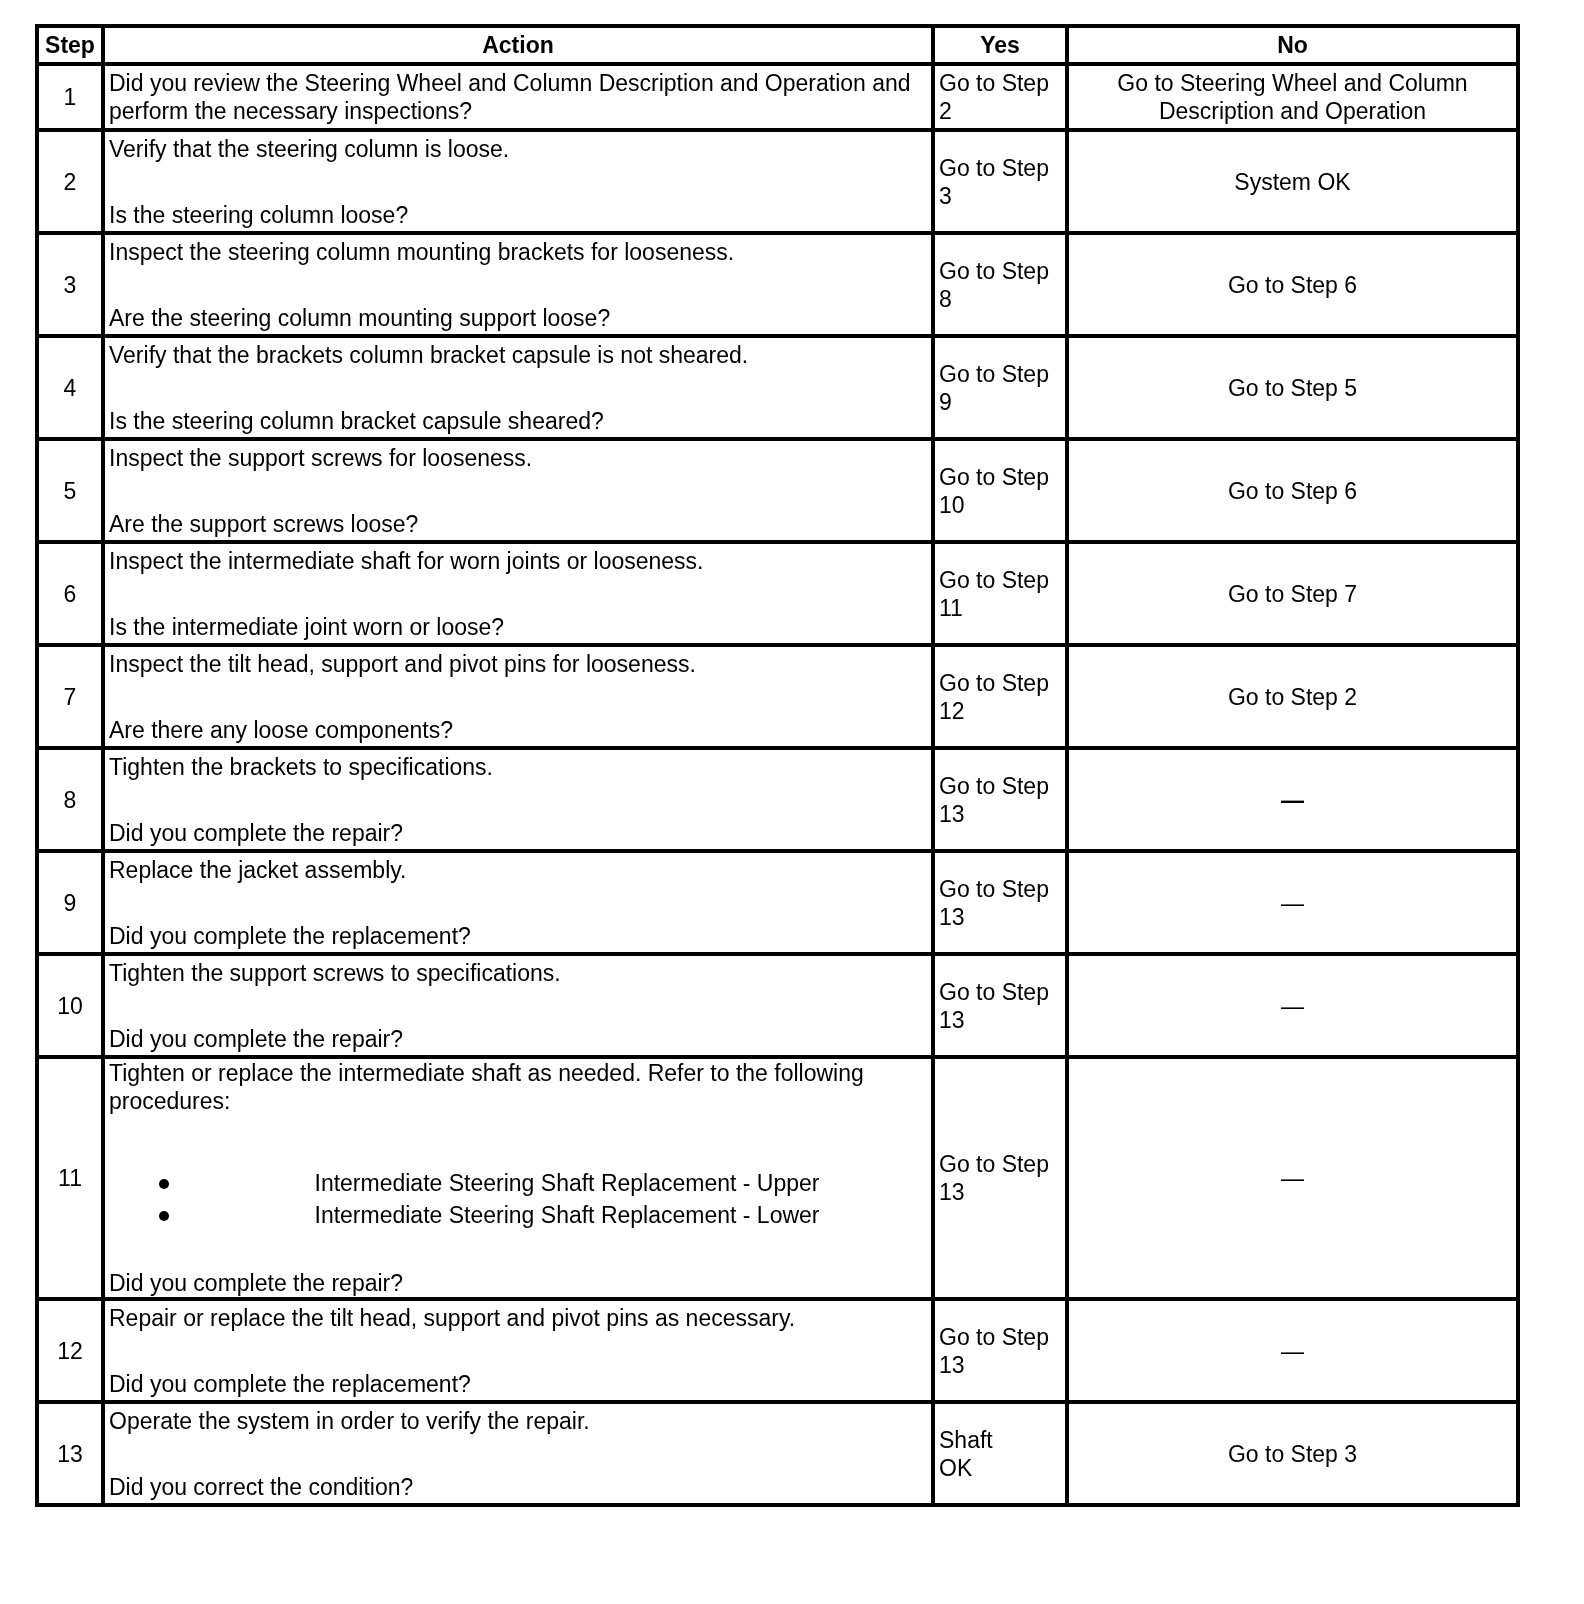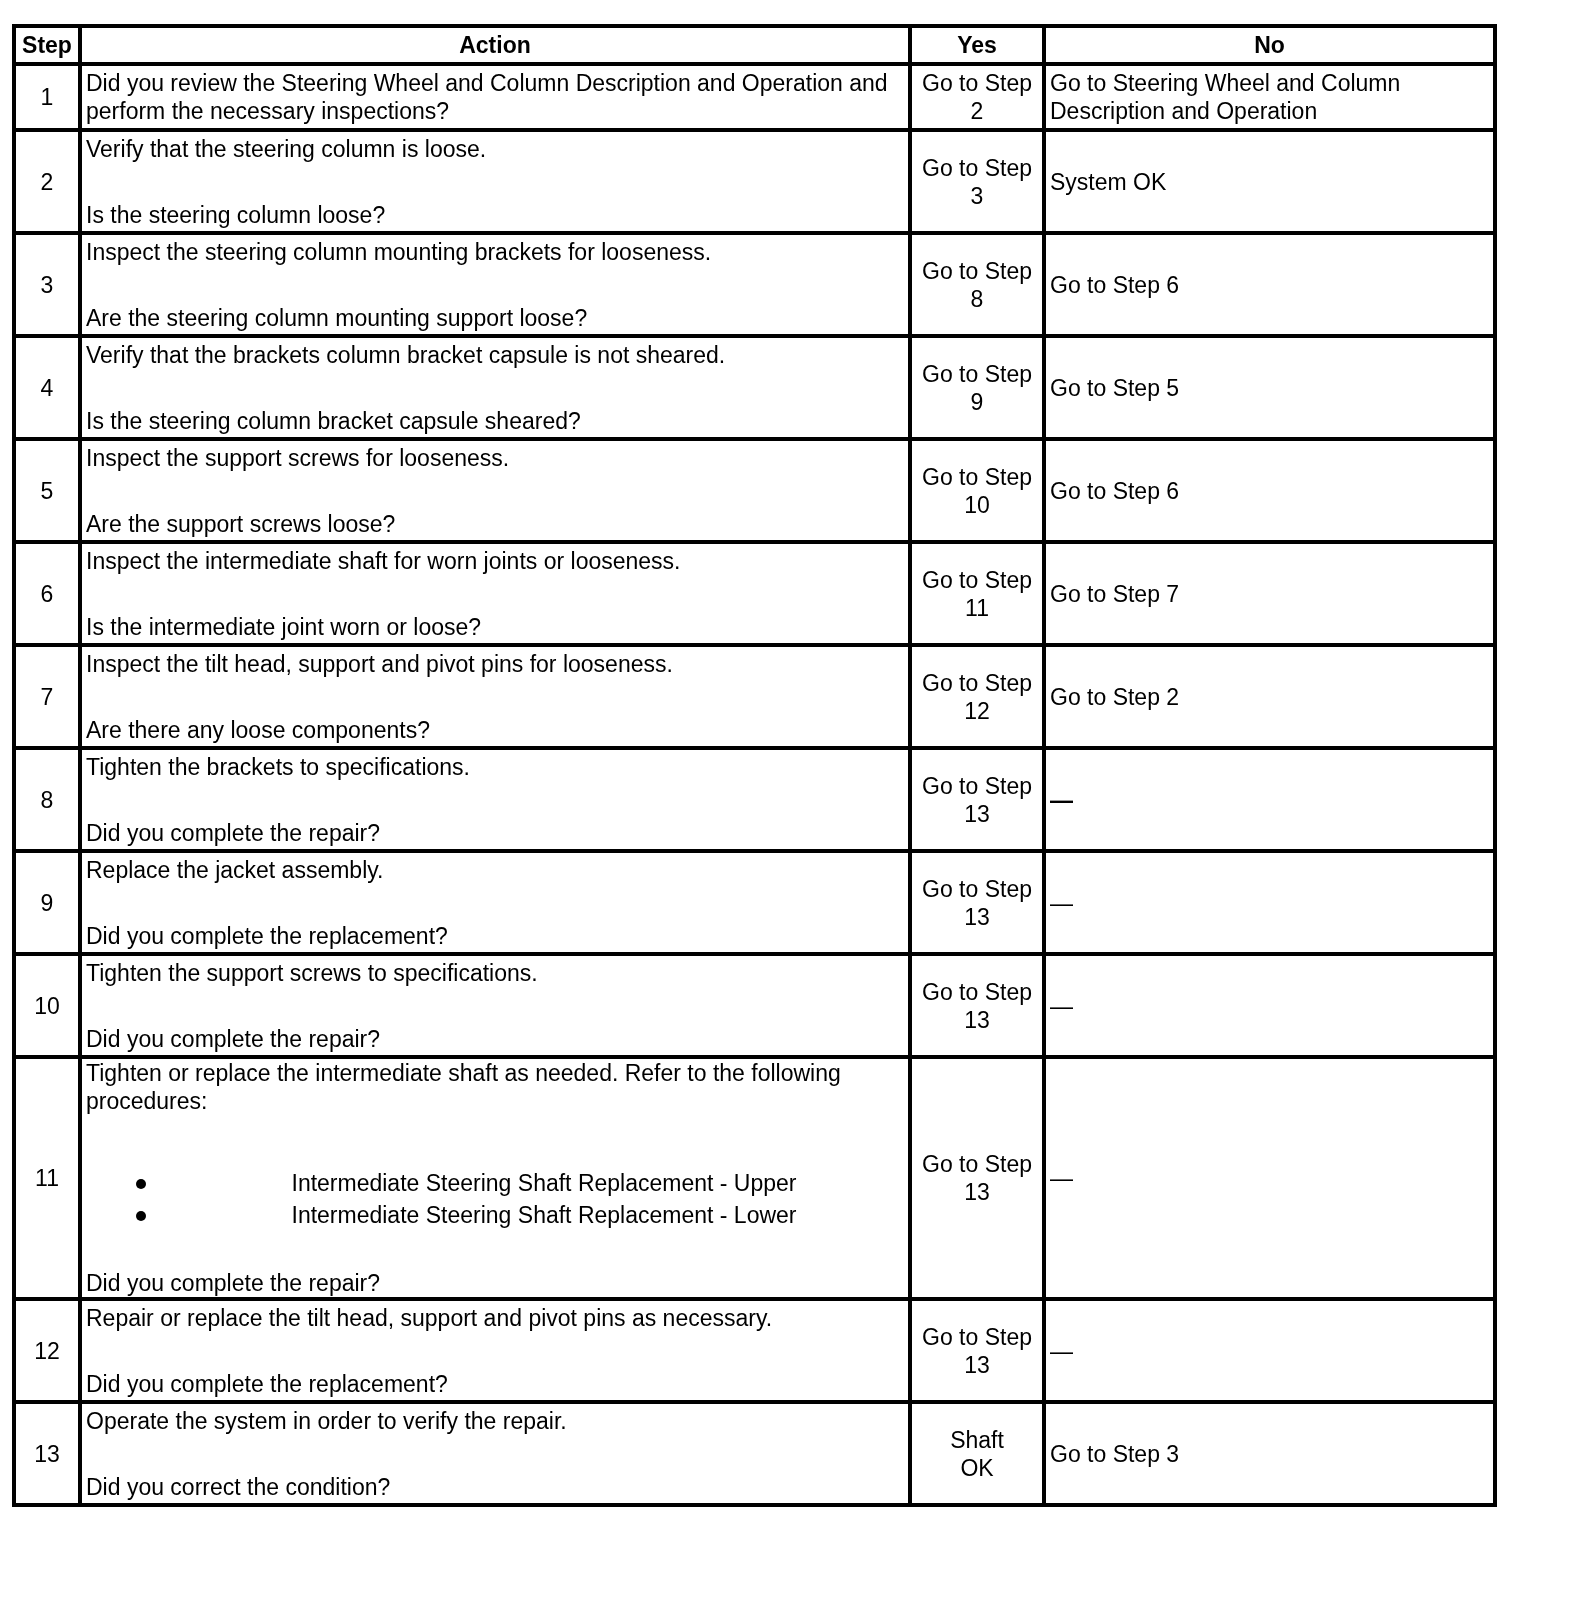--- a/index.html
+++ b/index.html
@@ -1,38 +1,38 @@
 <!DOCTYPE html>
 <html><head>
 <meta charset="utf-8">
 <style>
   html, body { margin:0; padding:0; background:#ffffff; }
   body { width:1584px; height:1604px; position:relative; font-family:"Liberation Sans", sans-serif; color:#000; }
   table.diag {
-    position:absolute; left:12px; top:24px;
+    position:absolute; left:35px; top:24px;
     width:1481px;
     border-collapse:collapse;
     table-layout:fixed;
     font-size:23px;
     line-height:28px;
   }
   table.diag td, table.diag th {
     border:4px solid #000;
     padding:0 4px;
     vertical-align:middle;
   }
   th { font-weight:bold; text-align:center; height:34px; font-size:23px; }
   col.c-step { width:66px; }
   col.c-action { width:830px; }
   col.c-yes { width:134px; }
   col.c-no { width:451px; }
   td.step { text-align:center; }
   td.action { vertical-align:top; padding-top:2px; padding-left:4px; }
-  td.yes { text-align:center; vertical-align:bottom; padding-bottom:2px; }
-  td.no { text-align:left; vertical-align:bottom; padding-bottom:2px; }
+  td.yes { text-align:left; vertical-align:bottom; padding-bottom:2px; }
+  td.no { text-align:center; vertical-align:bottom; padding-bottom:2px; }
   tr.r1 td { height:62px; vertical-align:middle; }
   tr.r1 td.action { vertical-align:middle; padding-top:0;margin-top:32px; }
   tr.rs td { height:99px; }
   tr.r11 td { height:229px;margin-top:40px; }
   .q-gap { height:38px; }
   .bullets { margin:52px 0 0 0; padding:0; list-style:none;text-align:center; }
   .bullets li { position:relative; padding-left:98px; line-height:32px; }
   .bullets li .dot { position:absolute; left:50px; top:12px; width:10px; height:10px; border-radius:50%; background:#000; }
   .final-q { margin-top:38px; }
   .dash { display:inline-block; }

